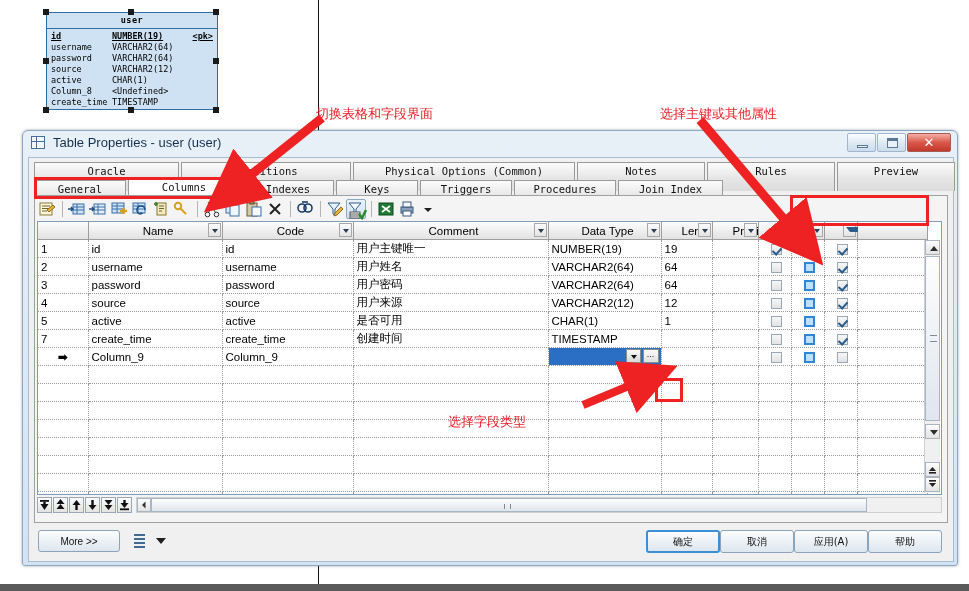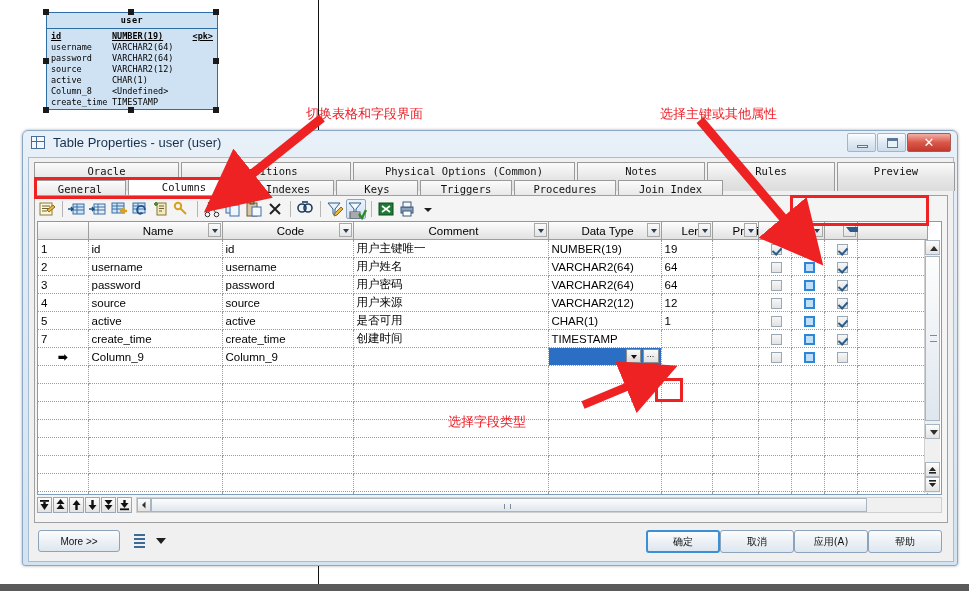--- a/index.html
+++ b/index.html
@@ -225,21 +225,21 @@
   <div class="handle" style="left:43px;top:9px;"></div>
   <div class="handle" style="left:128px;top:9px;"></div>
   <div class="handle" style="left:213px;top:9px;"></div>
   <div class="handle" style="left:43px;top:58px;"></div>
   <div class="handle" style="left:213px;top:58px;"></div>
   <div class="handle" style="left:43px;top:107px;"></div>
   <div class="handle" style="left:128px;top:107px;"></div>
   <div class="handle" style="left:213px;top:107px;"></div>
 </div>
 
-<div class="ann" style="left:306px;top:105px;">切换表格和字段界面</div>
+<div class="ann" style="left:316px;top:105px;">切换表格和字段界面</div>
 <div class="ann" style="left:660px;top:105px;">选择主键或其他属性</div>
 <div class="ann" style="left:448px;top:413px;z-index:60;">选择字段类型</div>
 
 <svg class="arrowsvg" style="left:0;top:0;width:969px;height:591px;z-index:55;">
   <defs>
     <marker id="ah" markerWidth="7" markerHeight="7" refX="3" refY="3.5" orient="auto">
       <polygon points="0,0 7,3.5 0,7" fill="#ee2222"></polygon>
     </marker>
   </defs>
   <line x1="322" y1="118" x2="232" y2="190" stroke="#ee2222" stroke-width="9" marker-end="url(#ah)"></line>

